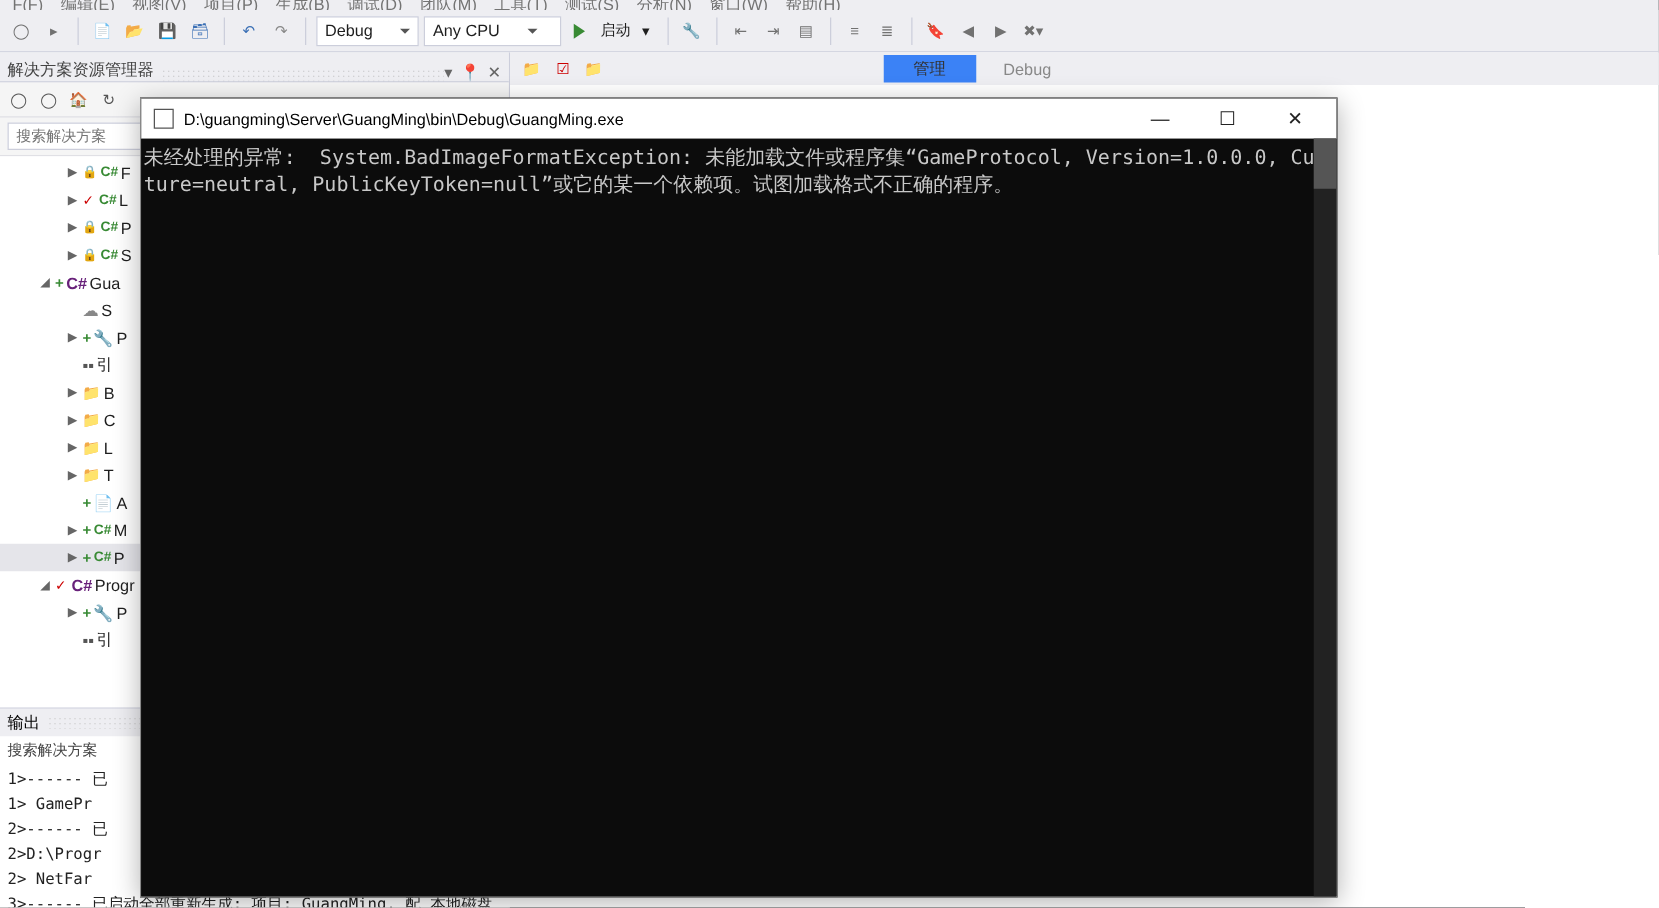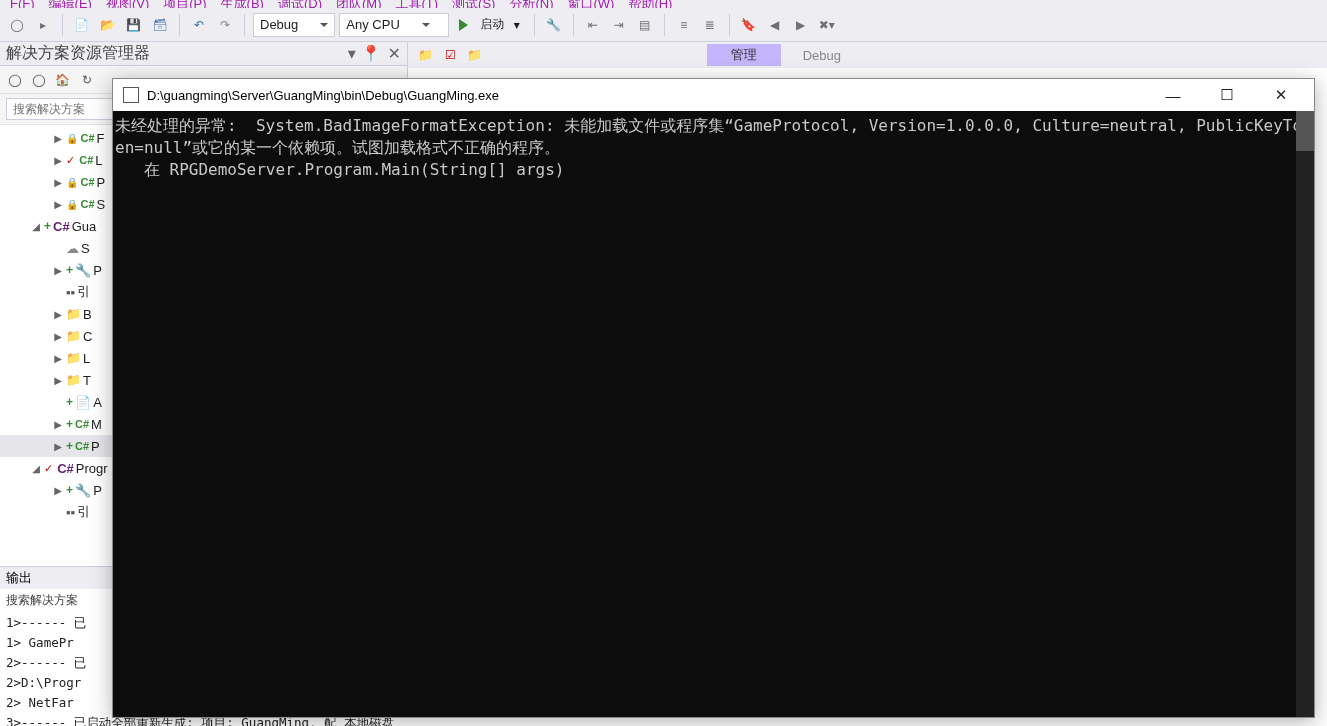--- a/index.html
+++ b/index.html
@@ -9,21 +9,21 @@
   font-size: 12px;
   background: #eeeef2;
   overflow: hidden;
   position: relative;
 }
 .menubar {
   height: 8px;
   display: flex;
   gap: 14px;
   padding-left: 10px;
-  color: #a21caf;
+  color: #737373;
   font-size: 13px;
   overflow: hidden;
   align-items: flex-end;
   line-height: 0px;
 }
 .menubar span { position: relative; top: -4px; }
 .toolbar {
   height: 34px;
   display: flex;
   align-items: center;
@@ -49,22 +49,22 @@
 }
 .start-btn .tri { width:0;height:0;border:6px solid transparent;border-left:9px solid #388a34; }
 .layout {
   display:flex; height: calc(100% - 42px);
 }
 .sidebar {
   width: 408px; background:#f5f5f5; border-right:1px solid #cccedb;
   display:flex; flex-direction:column;
 }
 .panel-header {
-  height:24px; background:#eeeef2; color:#444; font-size:16px;
-  display:flex; align-items:center; padding:0 6px; justify-content:space-between;
+  height:24px; background:#eeeef2; color:#444; font-size:13px;
+  display:flex; align-items:flex-end; padding:0 6px; justify-content:space-between;
   border-bottom:1px solid #cccedb;
 }
 .panel-header .dots {
   flex:1; margin-left:6px;
   background: radial-gradient(circle, #bbb 0.5px, transparent 0.5px);
   background-size: 4px 4px; height:10px;
 }
 .panel-header .right { display:flex; gap:6px; color:#666;}
 .panel-tools {
   height:28px; display:flex; align-items:center; gap:6px; padding:0 6px;
@@ -94,24 +94,24 @@
 }
 .output-title { height:22px; background:#eeeef2; display:flex; align-items:center; padding:0 6px; font-size:13px;}
 .output-title .dots { flex:1; margin-left:6px;
   background: radial-gradient(circle, #bbb 0.5px, transparent 0.5px);
   background-size: 4px 4px; height:10px;}
 .output-sub { height:22px; display:flex; align-items:center; padding:0 6px; color:#444;}
 .output-body { flex:1; padding:2px 6px; font-family:Consolas,monospace; font-size:12.5px; color:#222; line-height:20px; overflow:hidden;}
 .main { flex:1; position:relative; background:#fff;}
 .tabstrip { height:26px; background:#eeeef2; display:flex; align-items:center; gap:12px; padding:0 10px;}
 .tabstrip .folder-ico { color:#dcb67a;}
-.pill { background:#c4b5fd; padding:2px 24px; color:#333; font-size:13px;}
+.pill { background:#3b82f6; padding:2px 24px; color:#333; font-size:13px;}
 .pill2 { color:#888; font-size:13px; padding:2px 10px;}
 .console-window {
-  position:absolute; left:112px; top:78px; width:1203px; height:640px;
+  position:absolute; left:112px; top:78px; width:958px; height:640px;
   background:#0c0c0c; border:1px solid #888;
   box-shadow:0 4px 20px rgba(0,0,0,0.3);
   display:flex; flex-direction:column;
 }
 .console-title {
   height:32px; background:#fff; display:flex; align-items:center;
   padding:0 10px; gap:8px; color:#000; font-size:13px;
 }
 .console-title .ico { width:16px; height:16px; border:1px solid #555; background:#fff;}
 .console-title .path { flex:1; }
@@ -337,17 +337,17 @@
 </div>
 
 <div class="console-window">
   <div class="console-title">
     <span class="ico"></span>
     <span class="path">D:\guangming\Server\GuangMing\bin\Debug\GuangMing.exe</span>
     <span class="winbtn">—</span>
     <span class="winbtn">☐</span>
     <span class="winbtn">✕</span>
   </div>
-  <div class="console-body" id="conbody"><div>未经处理的异常:  System.BadImageFormatException: 未能加载文件或程序集“GameProtocol, Version=1.0.0.0, Culture=neutral, PublicKeyToken=null”或它的某一个依赖项。试图加载格式不正确的程序。</div><div>   在 RPGDemoServer.Program.Main(String[] args)</div></div>
+  <div class="console-body" id="conbody"><div>未经处理的异常:  System.BadImageFormatException: 未能加载文件或程序集“GameProtocol, Version=1.0.0.0, Culture=neutral, PublicKeyToken=null”或它的某一个依赖项。试图加载格式不正确的程序。</div></div>
   <div class="console-sb">
       <div class="thumb"></div>
     </div>
 </div>
 
 </body></html>

